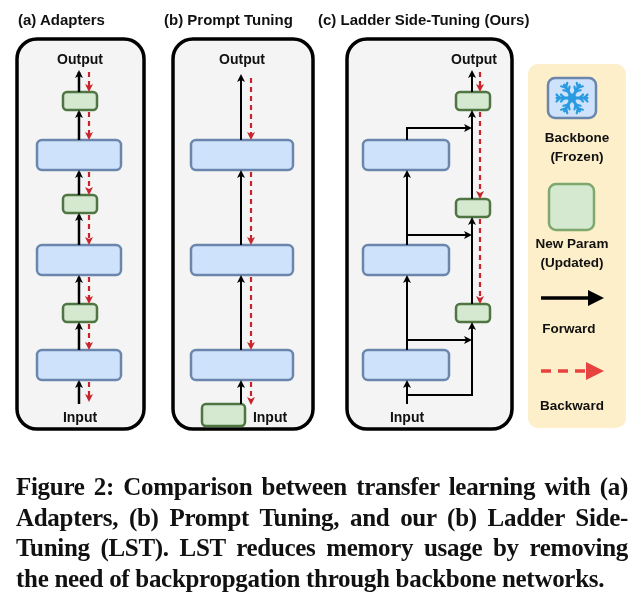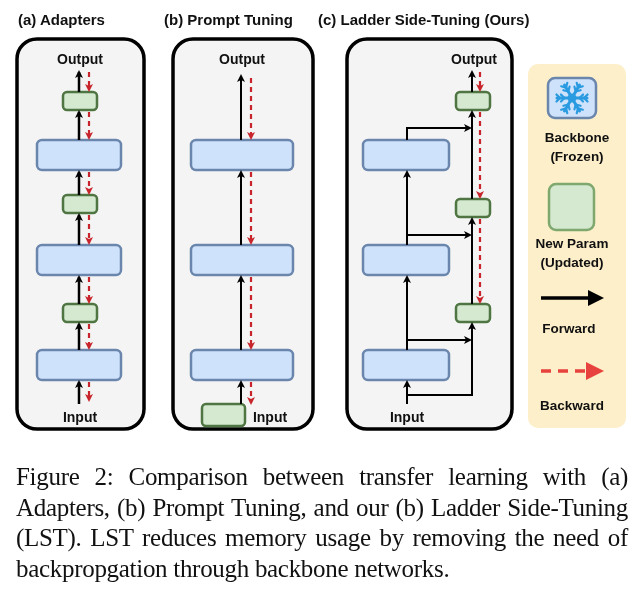--- a/index.html
+++ b/index.html
@@ -1,23 +1,23 @@
 <!DOCTYPE html>
 <html><head>
 <meta charset="utf-8">
 <style>
   html,body{margin:0;padding:0;background:#ffffff;}
   body{width:639px;height:595px;position:relative;overflow:hidden;}
   #fig{position:absolute;left:0;top:0;width:639px;height:440px;}
   .panel-title{font-family:"Liberation Sans",sans-serif;font-weight:bold;font-size:15px;fill:#111;}
   .lbl{font-family:"Liberation Sans",sans-serif;font-weight:bold;font-size:14px;fill:#111;}
   .leg{font-family:"Liberation Sans",sans-serif;font-weight:bold;font-size:13.5px;fill:#111;}
-  #caption{position:absolute;left:16px;top:462px;width:612px;
+  #caption{position:absolute;left:16px;top:472px;width:612px;
     font-family:"Liberation Serif",serif;font-size:25px;line-height:30.5px;color:#111;
-    text-align:justify;letter-spacing:-0.3px;}
+    text-align:justify;letter-spacing:-0.3px;font-weight:bold;}
 </style>
 </head>
 <body>
 
 <svg id="fig" viewBox="0 0 639 440" xmlns="http://www.w3.org/2000/svg">
   <defs>
     <marker id="ah-black" markerWidth="8" markerHeight="8" refX="6" refY="4" orient="auto" markerUnits="userSpaceOnUse">
       <path d="M0,0 L8,4 L0,8 L2,4 Z" fill="#000"></path>
     </marker>
     <marker id="ah-red" markerWidth="8" markerHeight="8" refX="6" refY="4" orient="auto" markerUnits="userSpaceOnUse">

